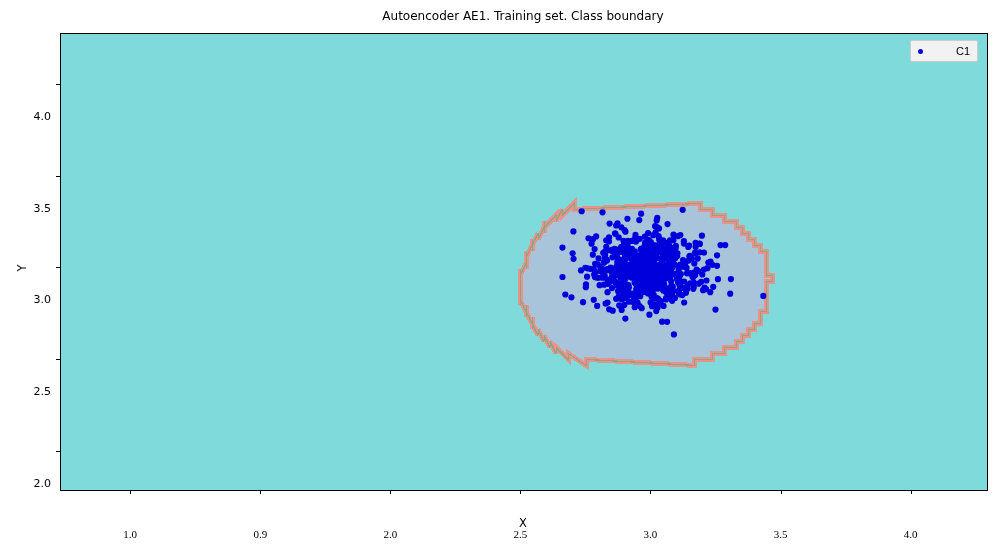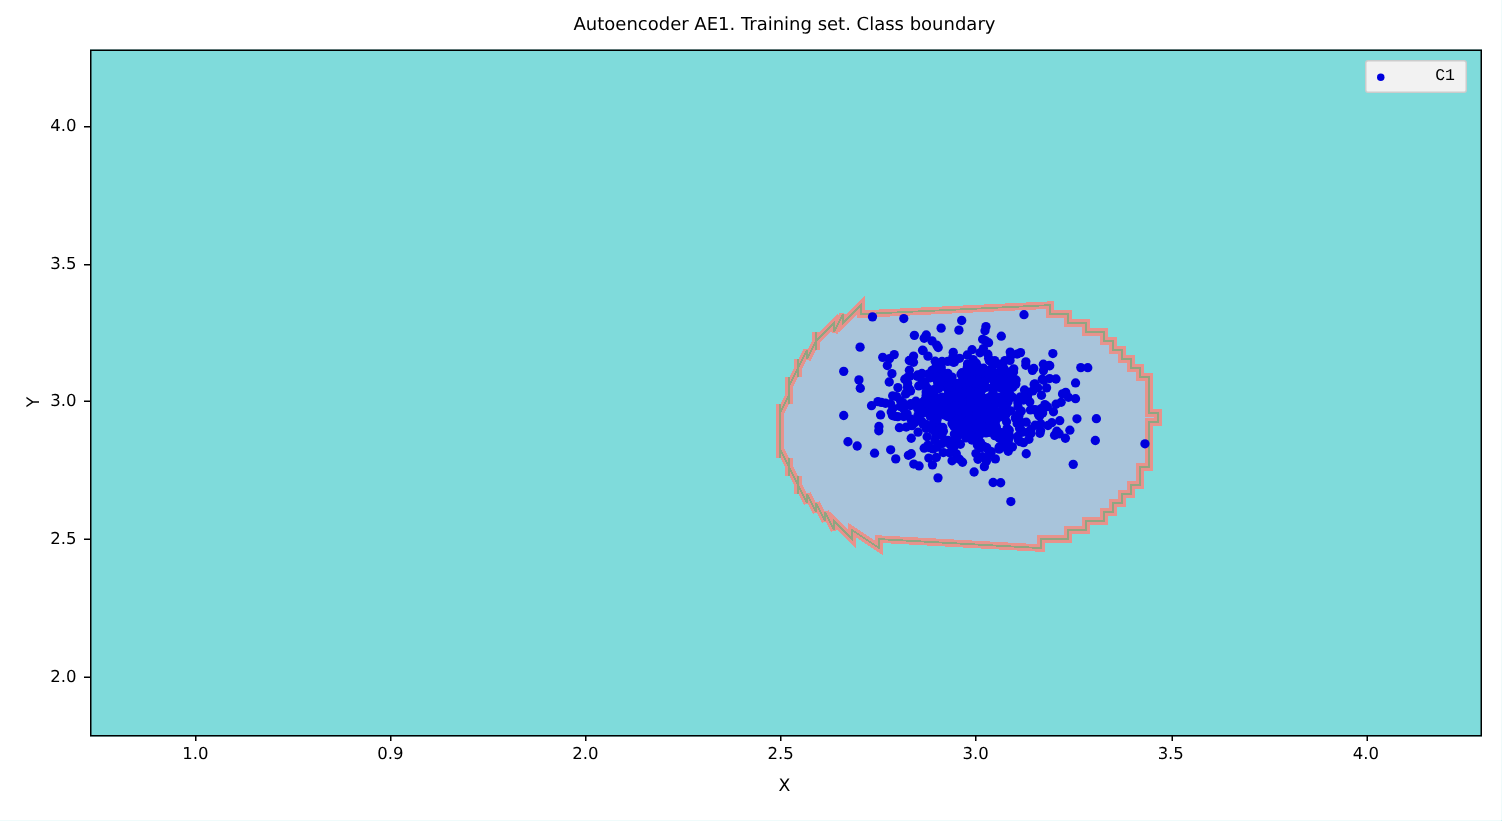--- a/index.html
+++ b/index.html
@@ -63,24 +63,26 @@
     position: absolute;
     background: #000000;
   }
   .xtick-mark { width: 1px; height: 3.5px; }
   .ytick-mark { height: 1px; width: 3.5px; }
   .tick-label {
     position: absolute;
     font-size: 11px;
     color: #000000;
     white-space: nowrap;
+    margin-top: 32px;
   }
   .xtick-label {
     transform: translateX(-50%);
     top: 496px;
+    font-family: Liberation Serif, serif;
   }
   .ytick-label {
     transform: translateY(-50%);
     text-align: right;
     right: 0;
   }
   #ytick-labels-wrap {
     position: absolute;
     left: 0;
     top: 0;
@@ -126,21 +128,21 @@
   #legend-marker-c1 {
     width: 5px;
     height: 5px;
     border-radius: 50%;
     background: #0000dd;
     flex: 0 0 auto;
   }
   #legend-label-c1 {
     font-size: 11px;
     color: #000000;
-    font-family: Liberation Mono, monospace;
+    font-family: Liberation Sans, sans-serif;
     flex: 1 1 auto;
     text-align: right;
   }
 </style>
 </head>
 <body>
 
 <div id="figure">
 
   <div id="chart-title">Autoencoder AE1. Training set. Class boundary</div>

